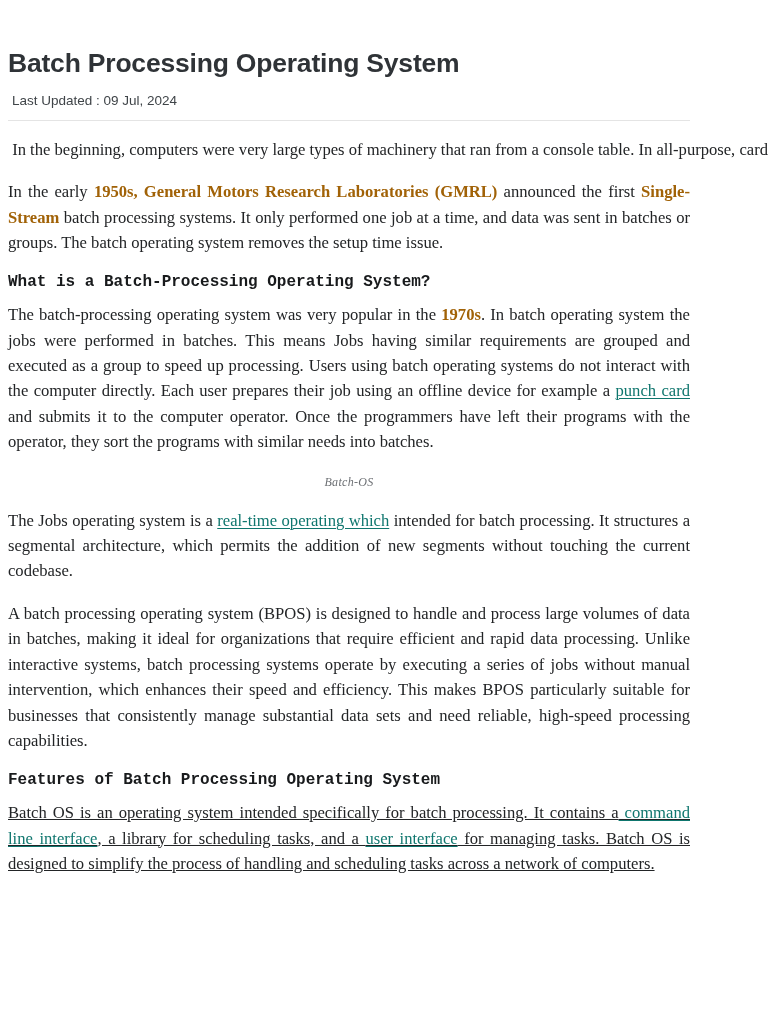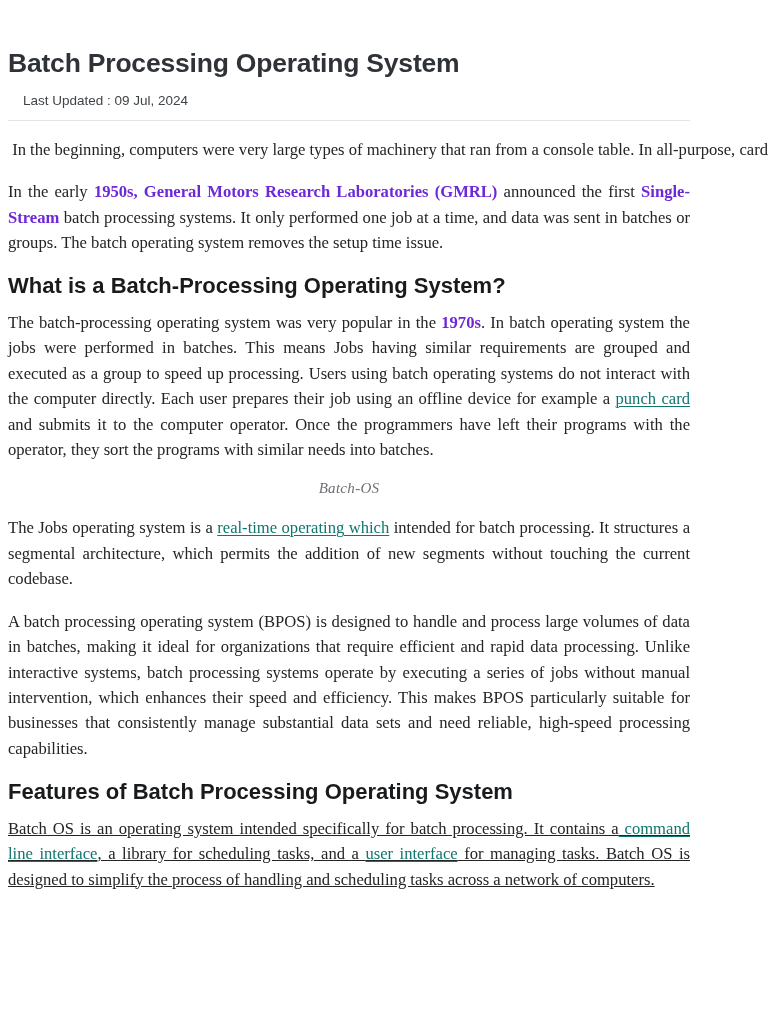--- a/index.html
+++ b/index.html
@@ -40,21 +40,21 @@
     color: #2f3337;
     margin: 0 0 13px 0;
     letter-spacing: -0.2px;
   }
 
   .last-updated {
     font-family: "Liberation Sans", "DejaVu Sans", sans-serif;
     font-size: 13.5px;
     line-height: 1.3;
     color: #3f4448;
-    margin: 0 0 10px 15px;
+    margin: 0 0 10px 4px;
   }
 
   .divider {
     border: 0;
     border-top: 1px solid #e4e4e4;
     margin: 0 0 16px 0;
     height: 0;
   }
 
   
@@ -73,54 +73,54 @@
     margin-bottom: 0;
     text-decoration: underline;
   }
 
   .lead-space {
     white-space: pre;
   }
 
   
   h2.section-heading {
-    font-family: Liberation Sans, sans-serif;
+    font-family: Liberation Mono, monospace;
     font-weight: bold;
-    font-size: 22px;
+    font-size: 16px;
     line-height: 1.3;
     color: #181a1c;
     margin: 17px 0 9px 0;
     text-align: left;
   }
 
   
   strong.emph {
     font-weight: bold;
-    color: #6d28d9;
+    color: #a16207;
   }
 
   a.inline-link {
     color: #0f766e;
     text-decoration: underline;
     text-underline-offset: 2px;
     text-decoration-thickness: 1px;
     cursor: pointer;
   }
 
   
   .figure-block {
     margin: 14px 0 18px 0;
     text-align: center;
   }
 
   .figure-alt {
     display: inline-block;
     font-family: "Liberation Serif", "DejaVu Serif", serif;
     font-style: italic;
-    font-size: 15px;
+    font-size: 12px;
     line-height: 1.2;
     color: #6c6f73;
     letter-spacing: 0.3px;
   }
 </style>
 </head>
 <body>
 
 <div class="page">
   <div class="content">

